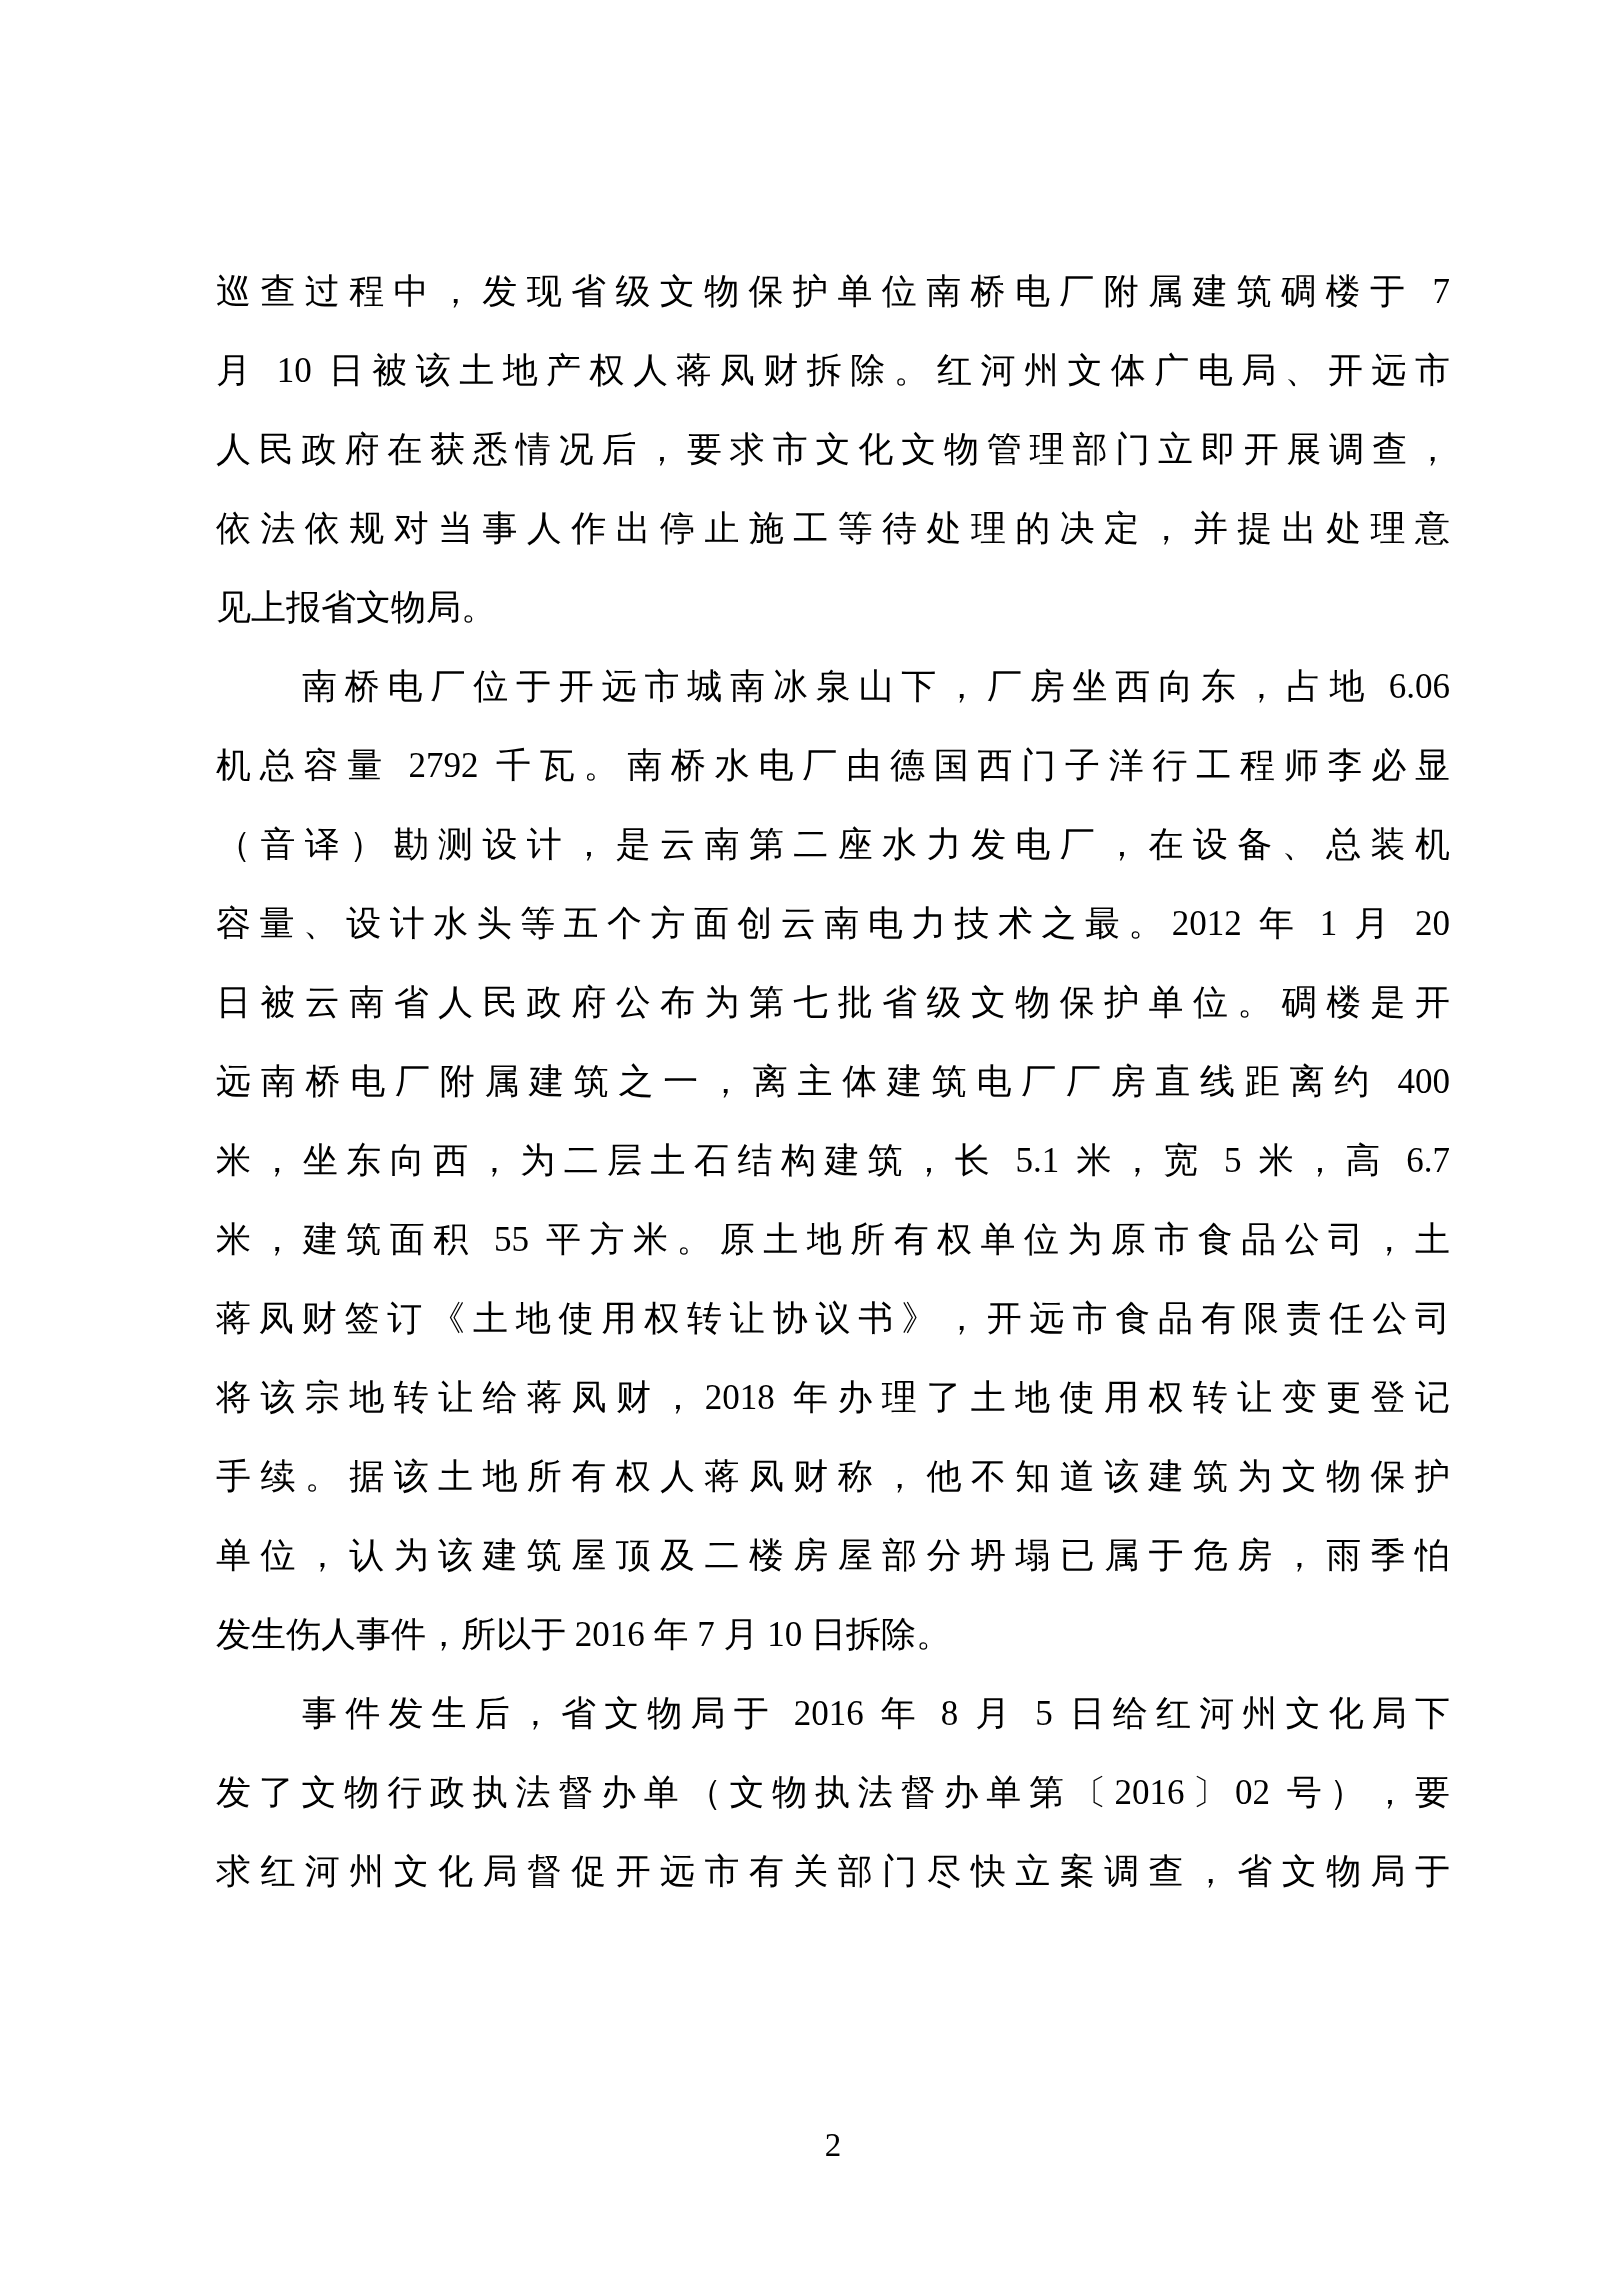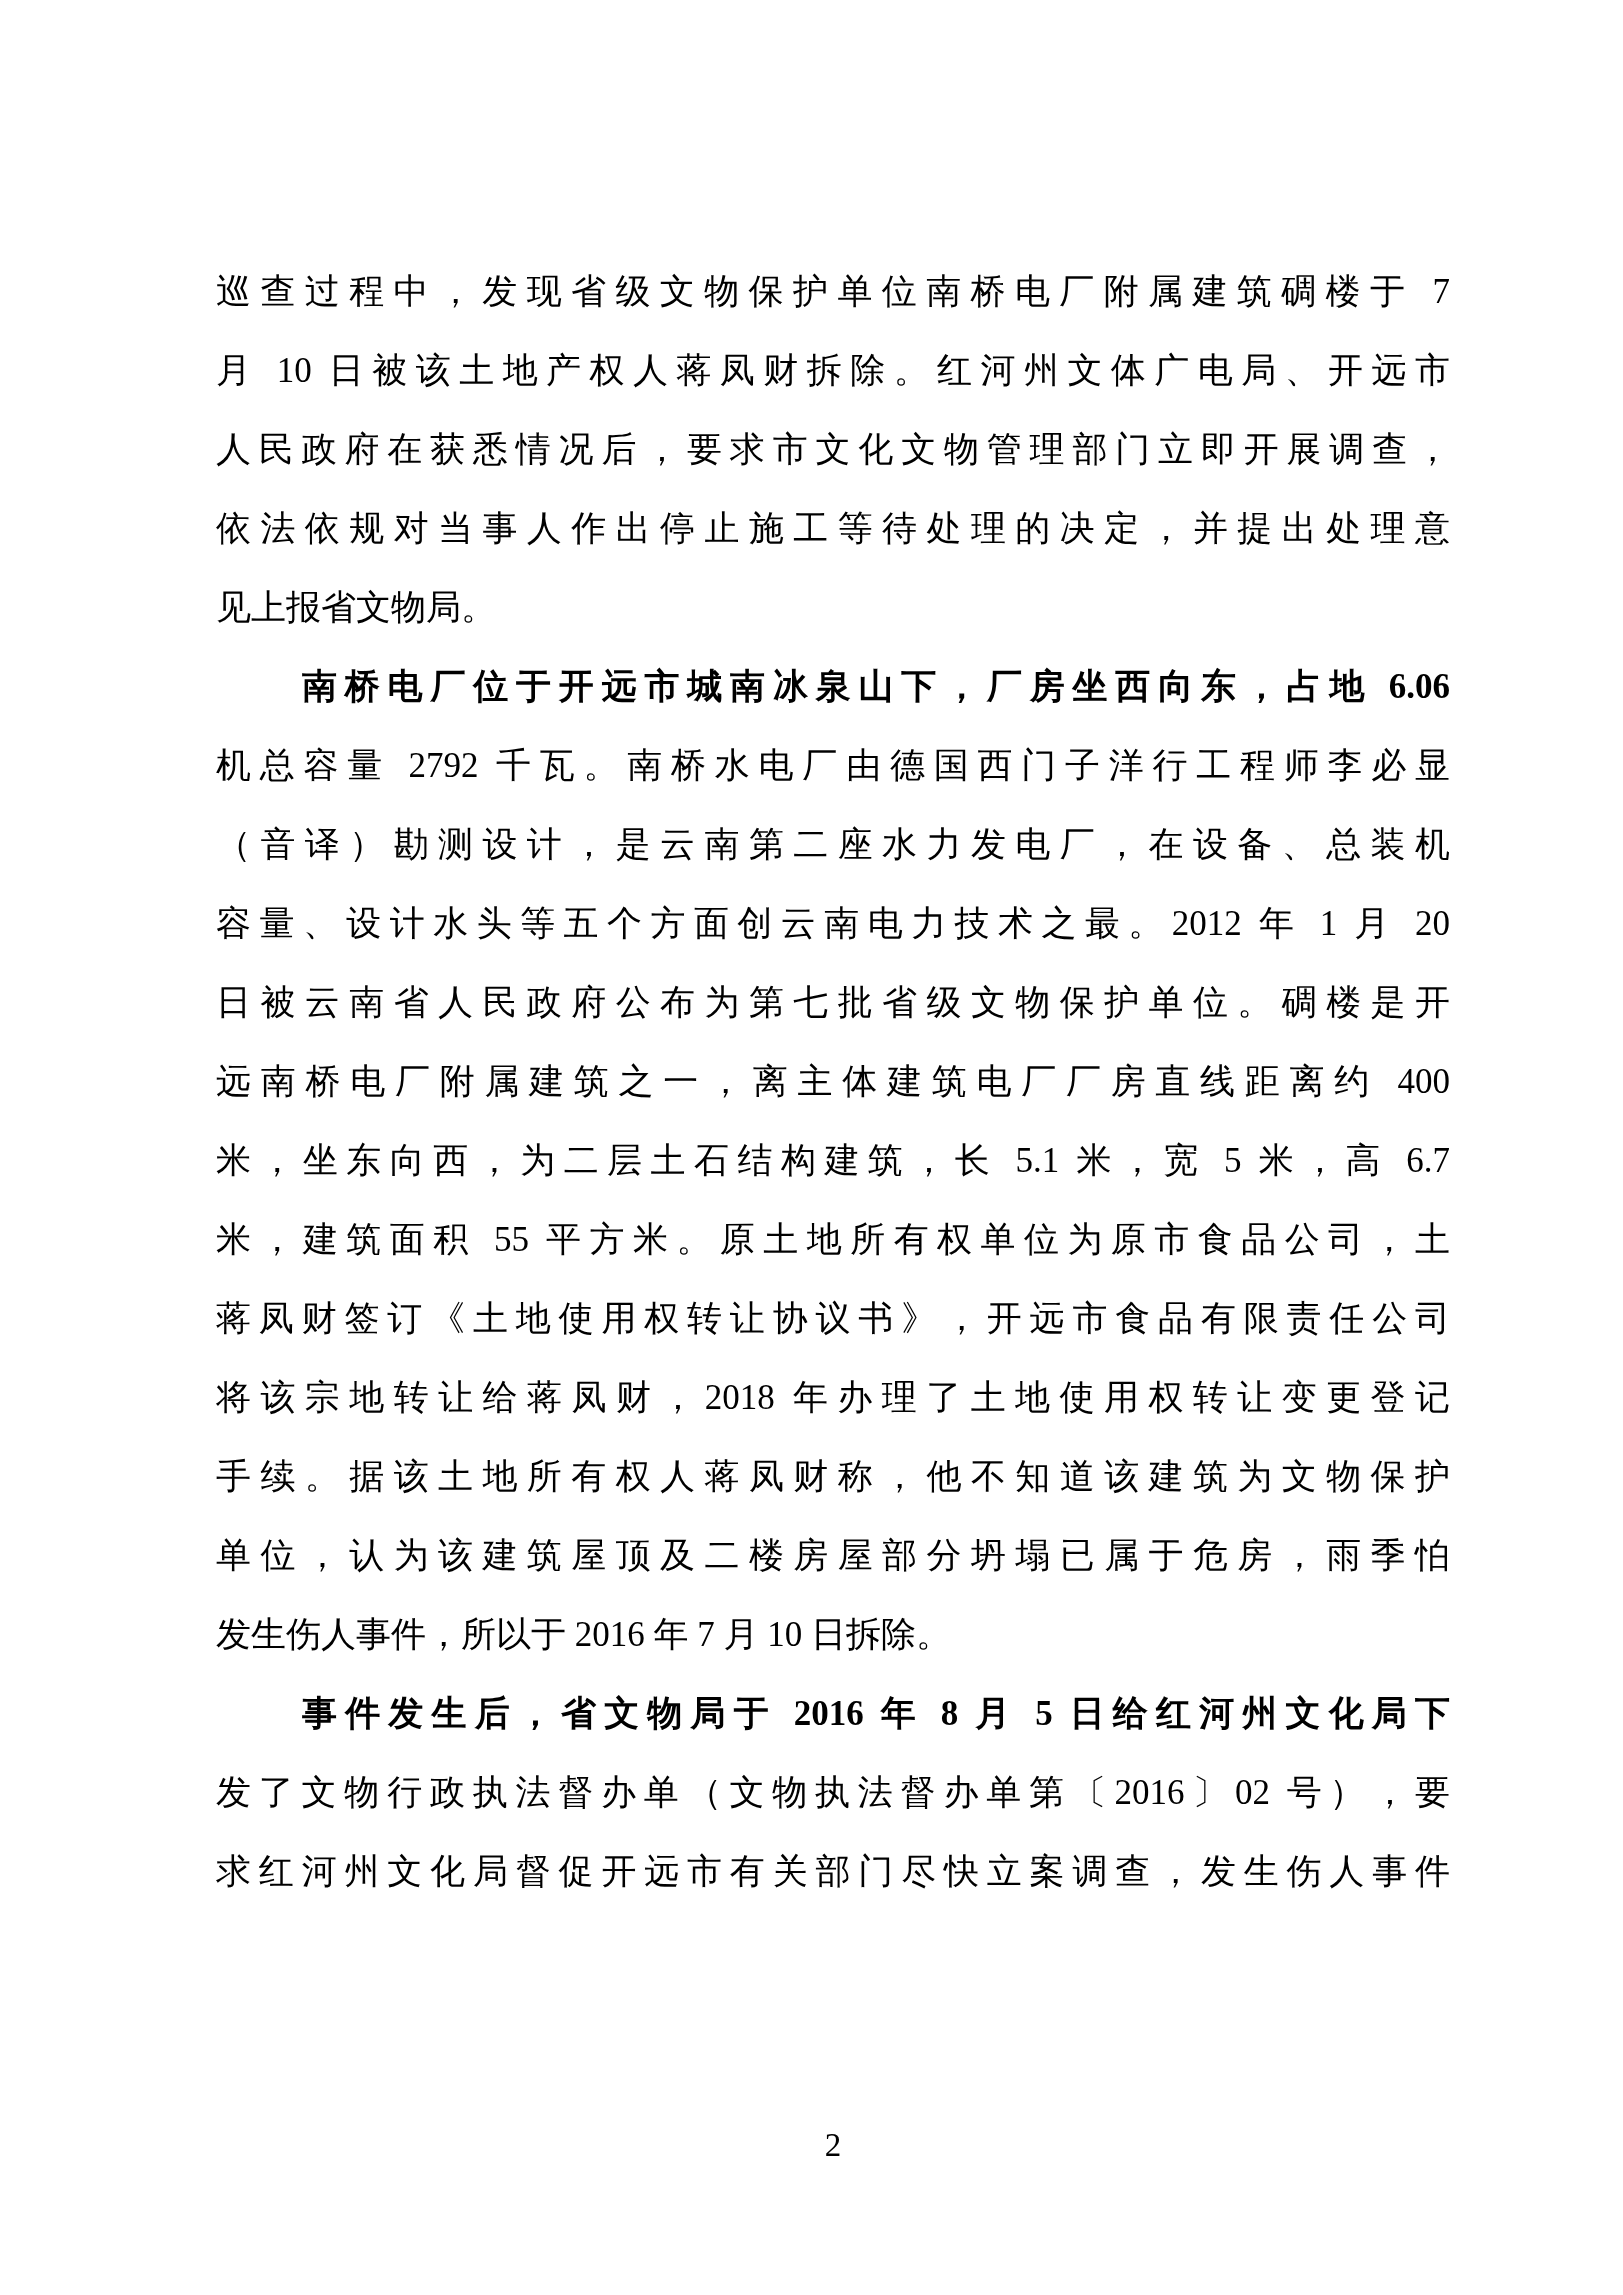--- a/index.html
+++ b/index.html
@@ -45,21 +45,20 @@
     text-justify: inter-character;
   }
   
   .line.last {
     text-align: center;
     text-align-last: left;
   }
   
   .line.indent {
     padding-left: 86px;
-    font-weight: bold;
   }
   .footer {
     position: absolute;
     left: 216px;
     top: 2126px;
     width: 1234px;
     text-align: center;
     font-size: 33px;
     line-height: 39px;
     color: #000000;
@@ -87,20 +86,20 @@
     <div class="line j">米，坐东向西，为二层土石结构建筑，长 5.1 米，宽 5 米，高 6.7</div>
     <div class="line j">米，建筑面积 55 平方米。原土地所有权单位为原市食品公司，土</div>
     <div class="line j">蒋凤财签订《土地使用权转让协议书》，开远市食品有限责任公司</div>
     <div class="line j">将该宗地转让给蒋凤财，2018 年办理了土地使用权转让变更登记</div>
     <div class="line j">手续。据该土地所有权人蒋凤财称，他不知道该建筑为文物保护</div>
     <div class="line j">单位，认为该建筑屋顶及二楼房屋部分坍塌已属于危房，雨季怕</div>
     <div class="line last">发生伤人事件，所以于 2016 年 7 月 10 日拆除。</div>
 
     <div class="line j indent">事件发生后，省文物局于 2016 年 8 月 5 日给红河州文化局下</div>
     <div class="line j">发了文物行政执法督办单（文物执法督办单第〔2016〕02 号），要</div>
-    <div class="line j">求红河州文化局督促开远市有关部门尽快立案调查，发生伤人事件</div>
+    <div class="line j">求红河州文化局督促开远市有关部门尽快立案调查，省文物局于</div>
 
   </div>
 
   <div class="footer">2</div>
 
 </div>
 
 
 </body></html>

